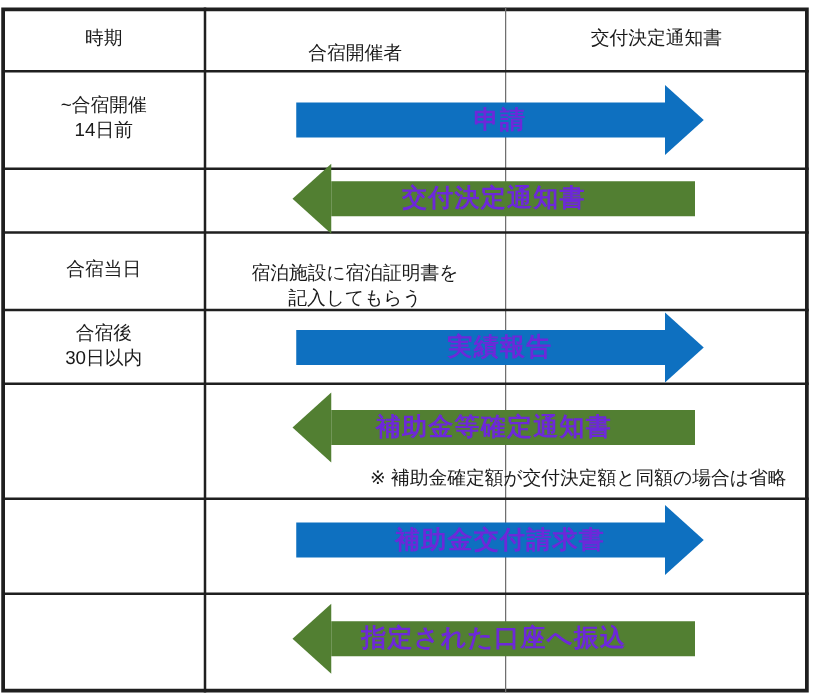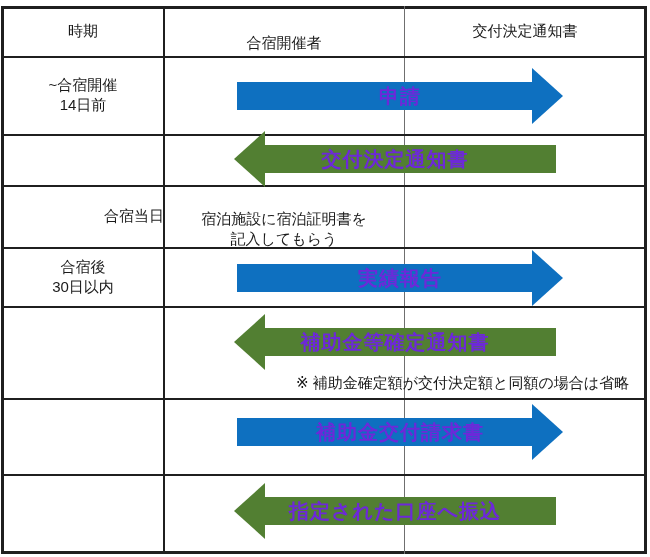--- a/index.html
+++ b/index.html
@@ -15,21 +15,21 @@
   .vline.v2{left:404px;width:1px;background:var(--grid-gray);}
   .hline{position:absolute;left:2px;width:645px;height:2px;background:var(--grid-black);}
   .h1{top:56px}.h2{top:134px}.h3{top:185px}.h4{top:247px}.h5{top:306px}.h6{top:398px}.h7{top:474px}
   
   .cell{position:absolute;display:flex;flex-direction:column;align-items:center;justify-content:center;
     font-size:15px;line-height:20px;text-align:center;color:#1a1a1a;}
   .hd-time{left:2px;top:8px;width:162px;height:46px;}
   .hd-org{left:164px;top:20px;width:240px;height:46px;}
   .hd-bur{left:404px;top:8px;width:242px;height:46px;}
   .time-r1{left:2px;top:56px;width:162px;height:78px;}
-  .time-r3{left:2px;top:185px;width:162px;height:62px;align-items:flex-end;}
+  .time-r3{left:2px;top:185px;width:162px;height:62px;}
   .time-r4{left:2px;top:247px;width:162px;height:59px;text-align:center;}
   .action-r3{left:164px;top:198px;width:240px;height:62px;justify-content:center;}
   .note{position:absolute;left:256px;top:374px;font-size:15px;line-height:18px;color:#1a1a1a;white-space:nowrap;margin-left:40px;}
   
   .arrow{position:absolute;height:56px;}
   .arrow .a-body{position:absolute;top:14px;height:28px;}
   .arrow .a-head{position:absolute;top:0;width:0;height:0;
     border-top:28px solid transparent;border-bottom:28px solid transparent;}
   .arrow .a-label{position:absolute;left:0;top:0;width:100%;height:56px;line-height:56px;
     text-align:center;color:#6d28d9;font-size:20px;font-weight:700;letter-spacing:1px;}

